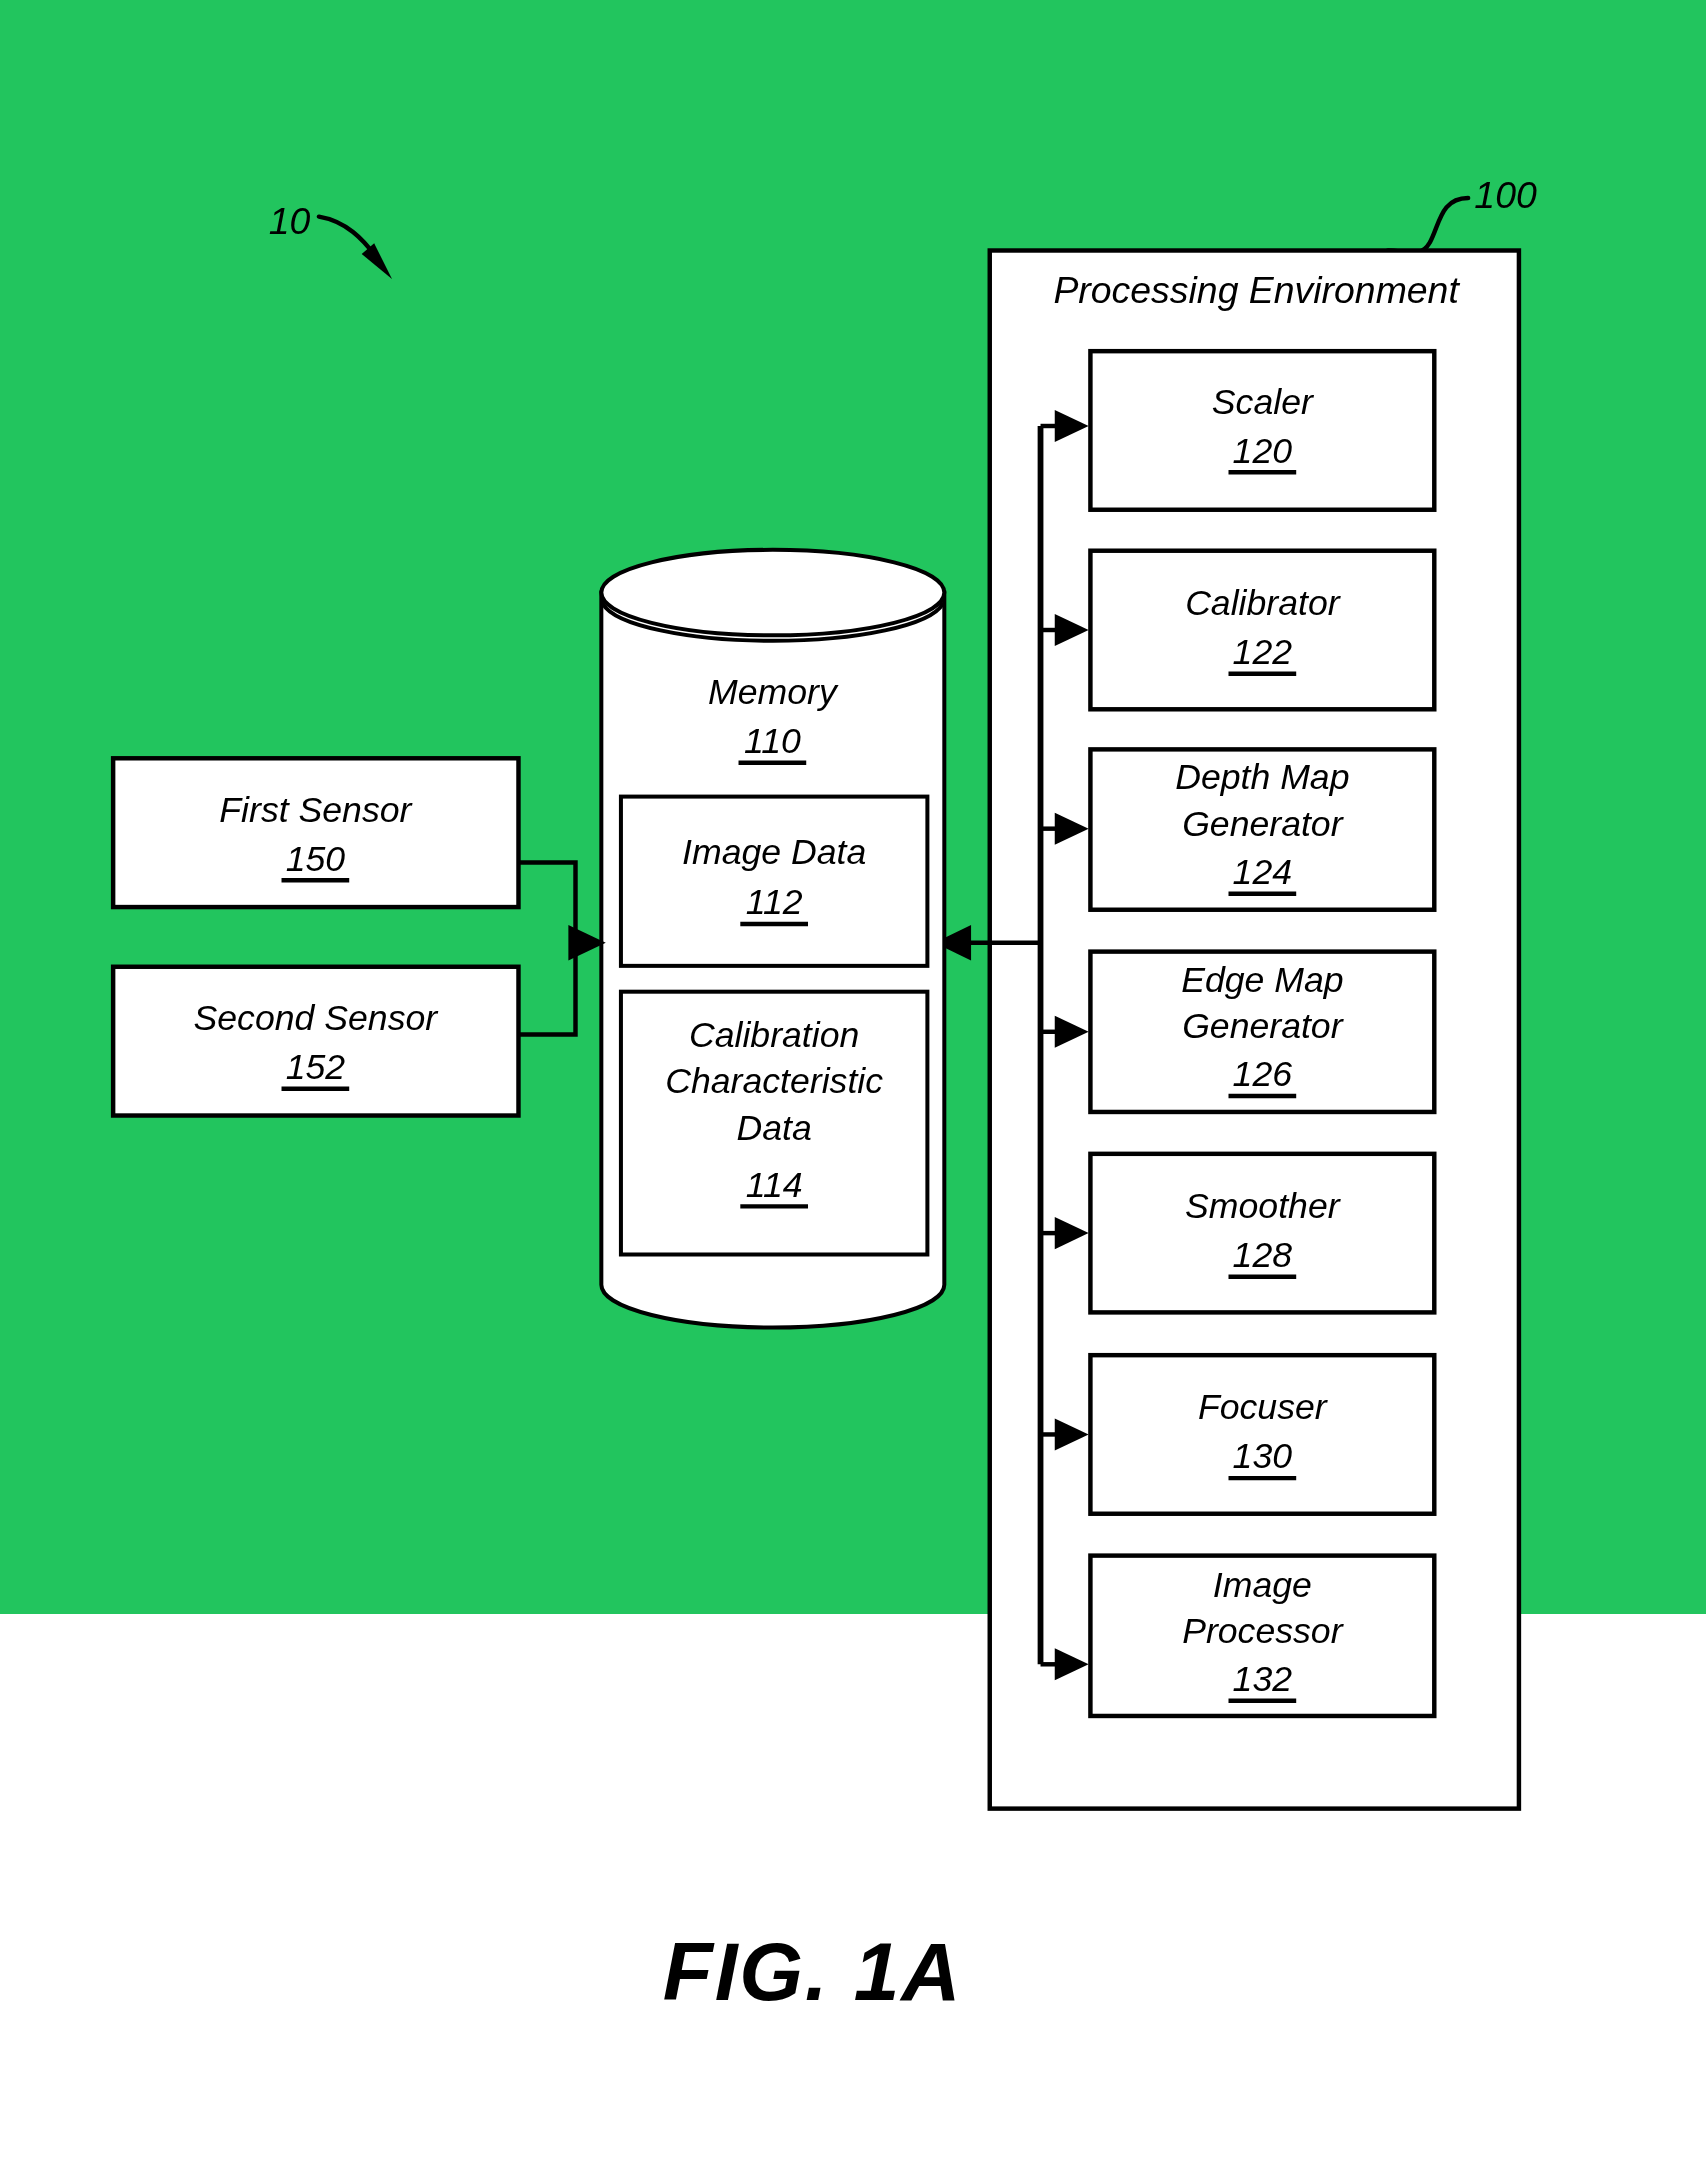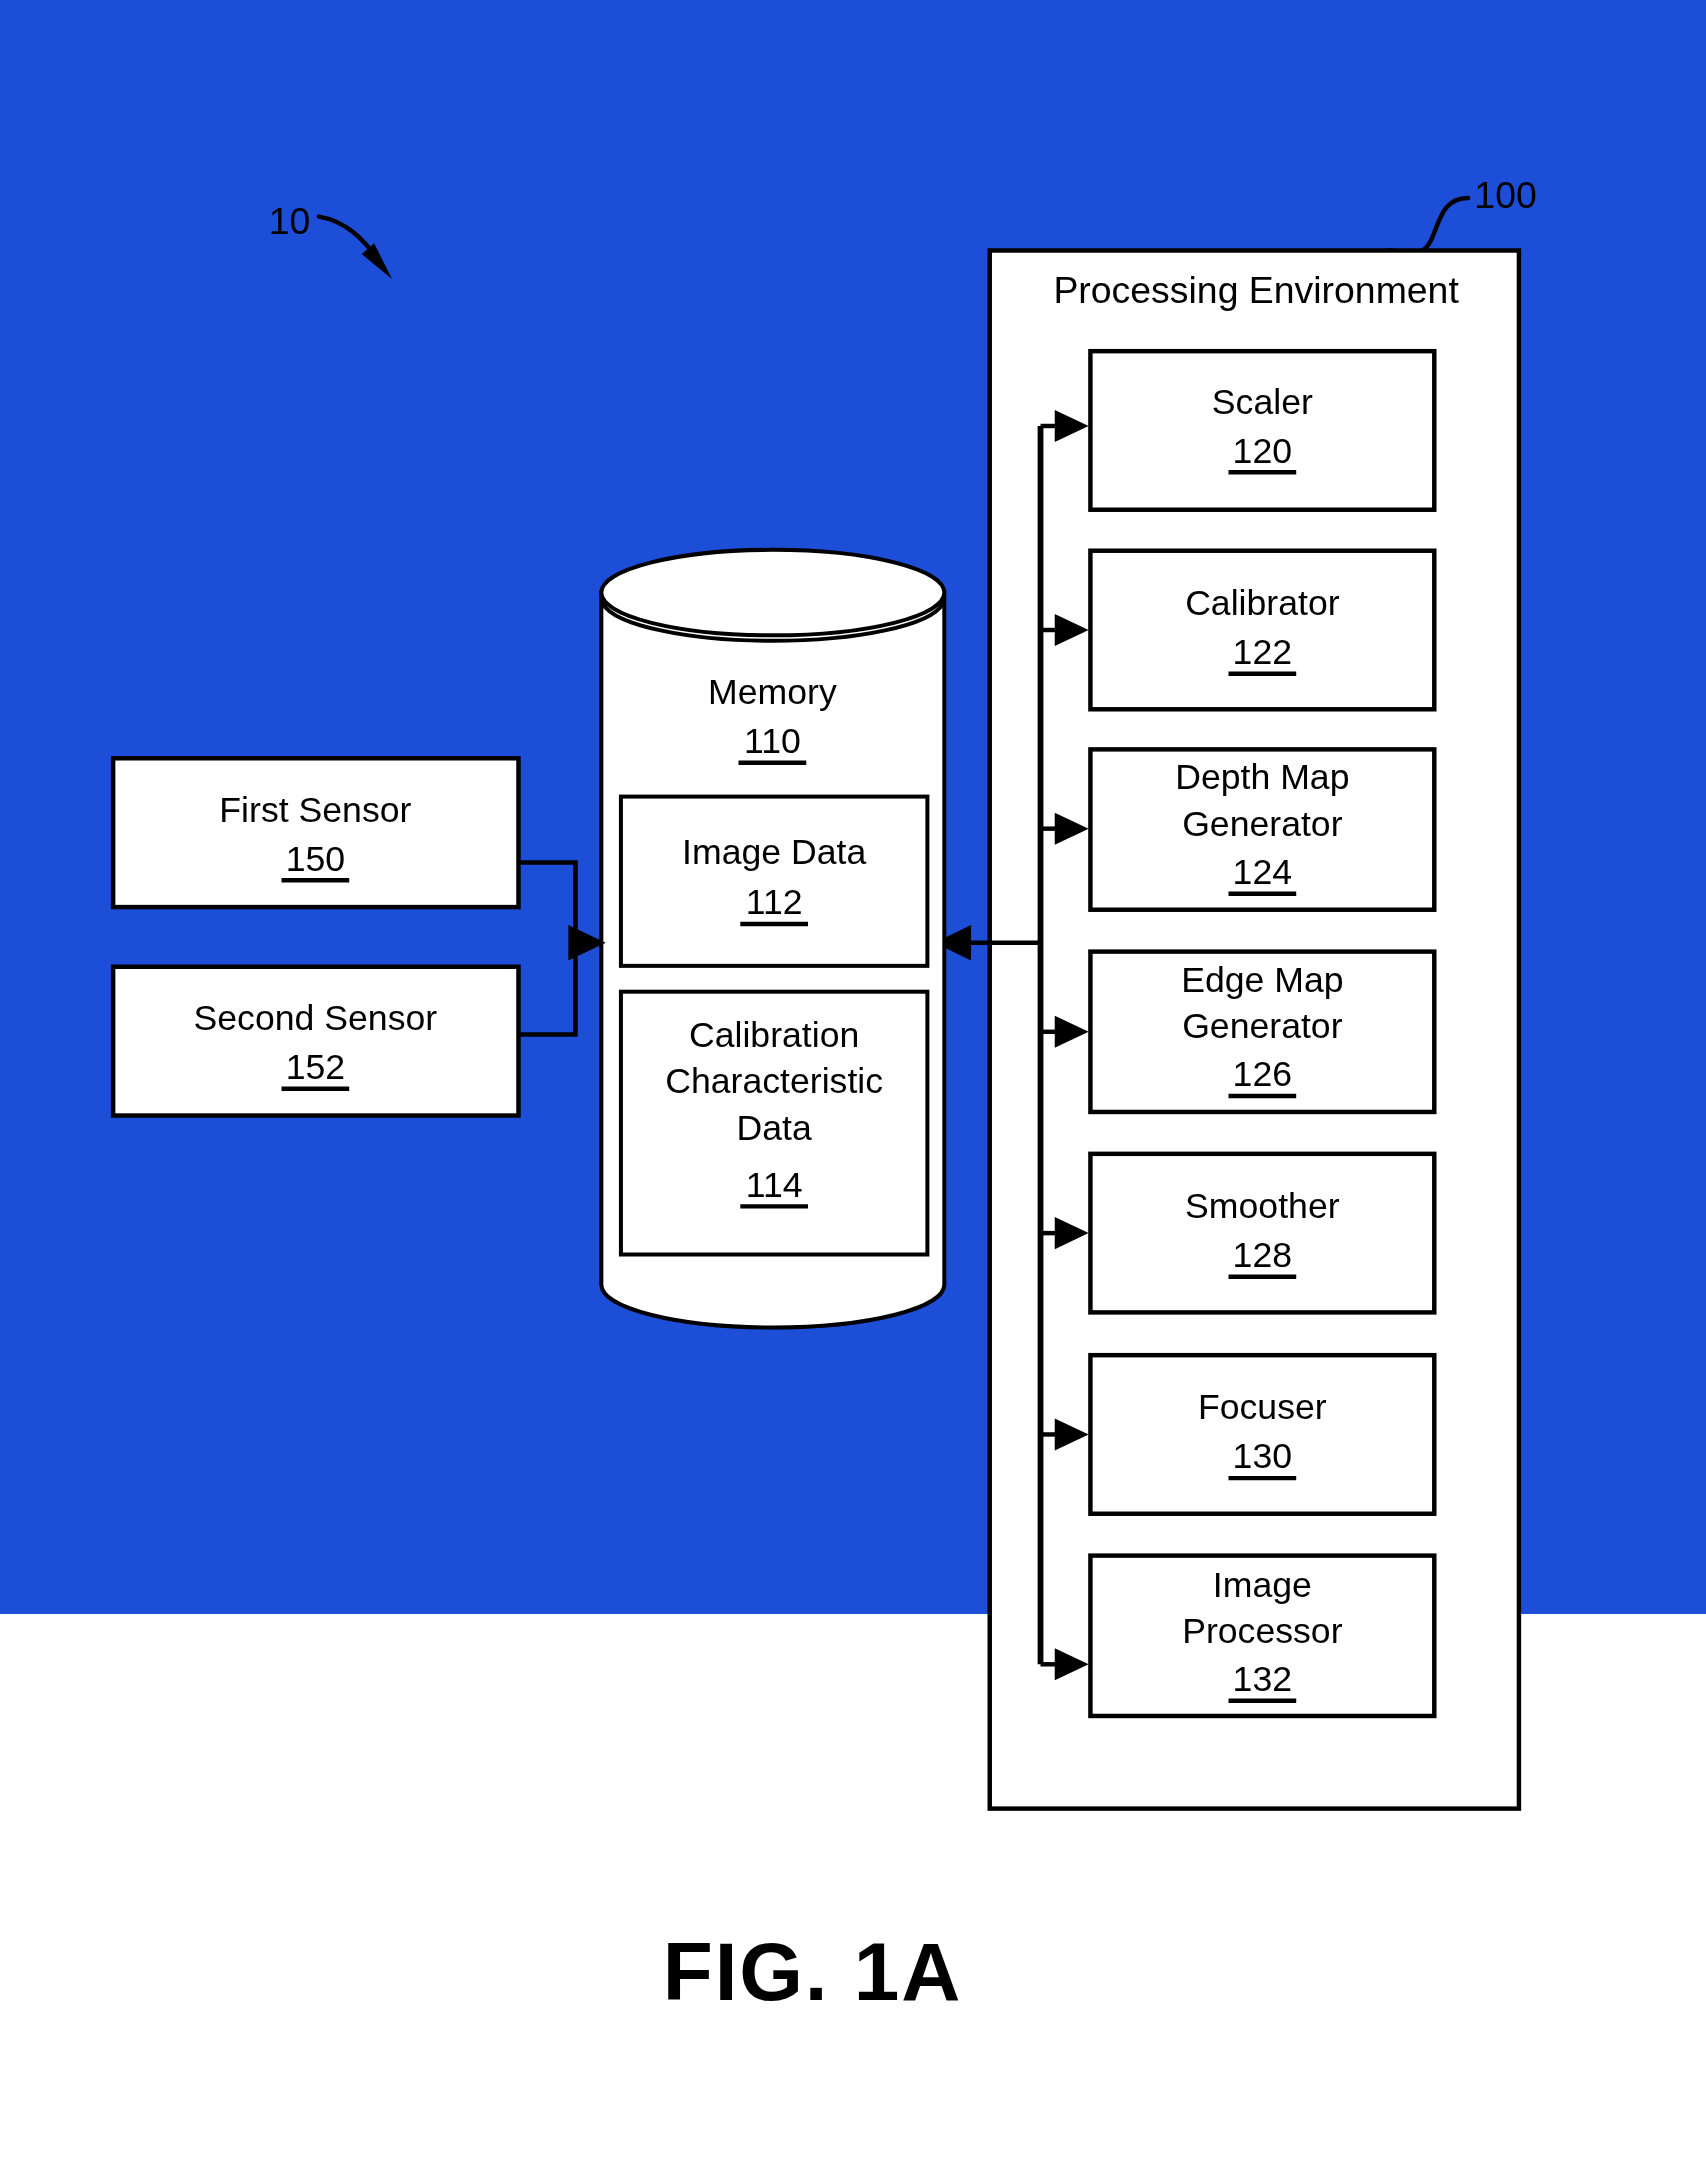--- a/index.html
+++ b/index.html
@@ -10,21 +10,22 @@
   body {
     width: 1706px;
     height: 2158px;
     font-family: "Liberation Sans", sans-serif;
     overflow: hidden;
   }
   #figure-root {
     position: relative;
     width: 1706px;
     height: 1614px;
-    background: #1d4ed8;
+    background: #22c55e;
+    font-style: italic;
   }
   svg#diagram {
     display: block;
     width: 1706px;
     height: 2158px;
   }
   .box-shape {
     fill: #ffffff;
     stroke: #000000;
     stroke-width: 5;

